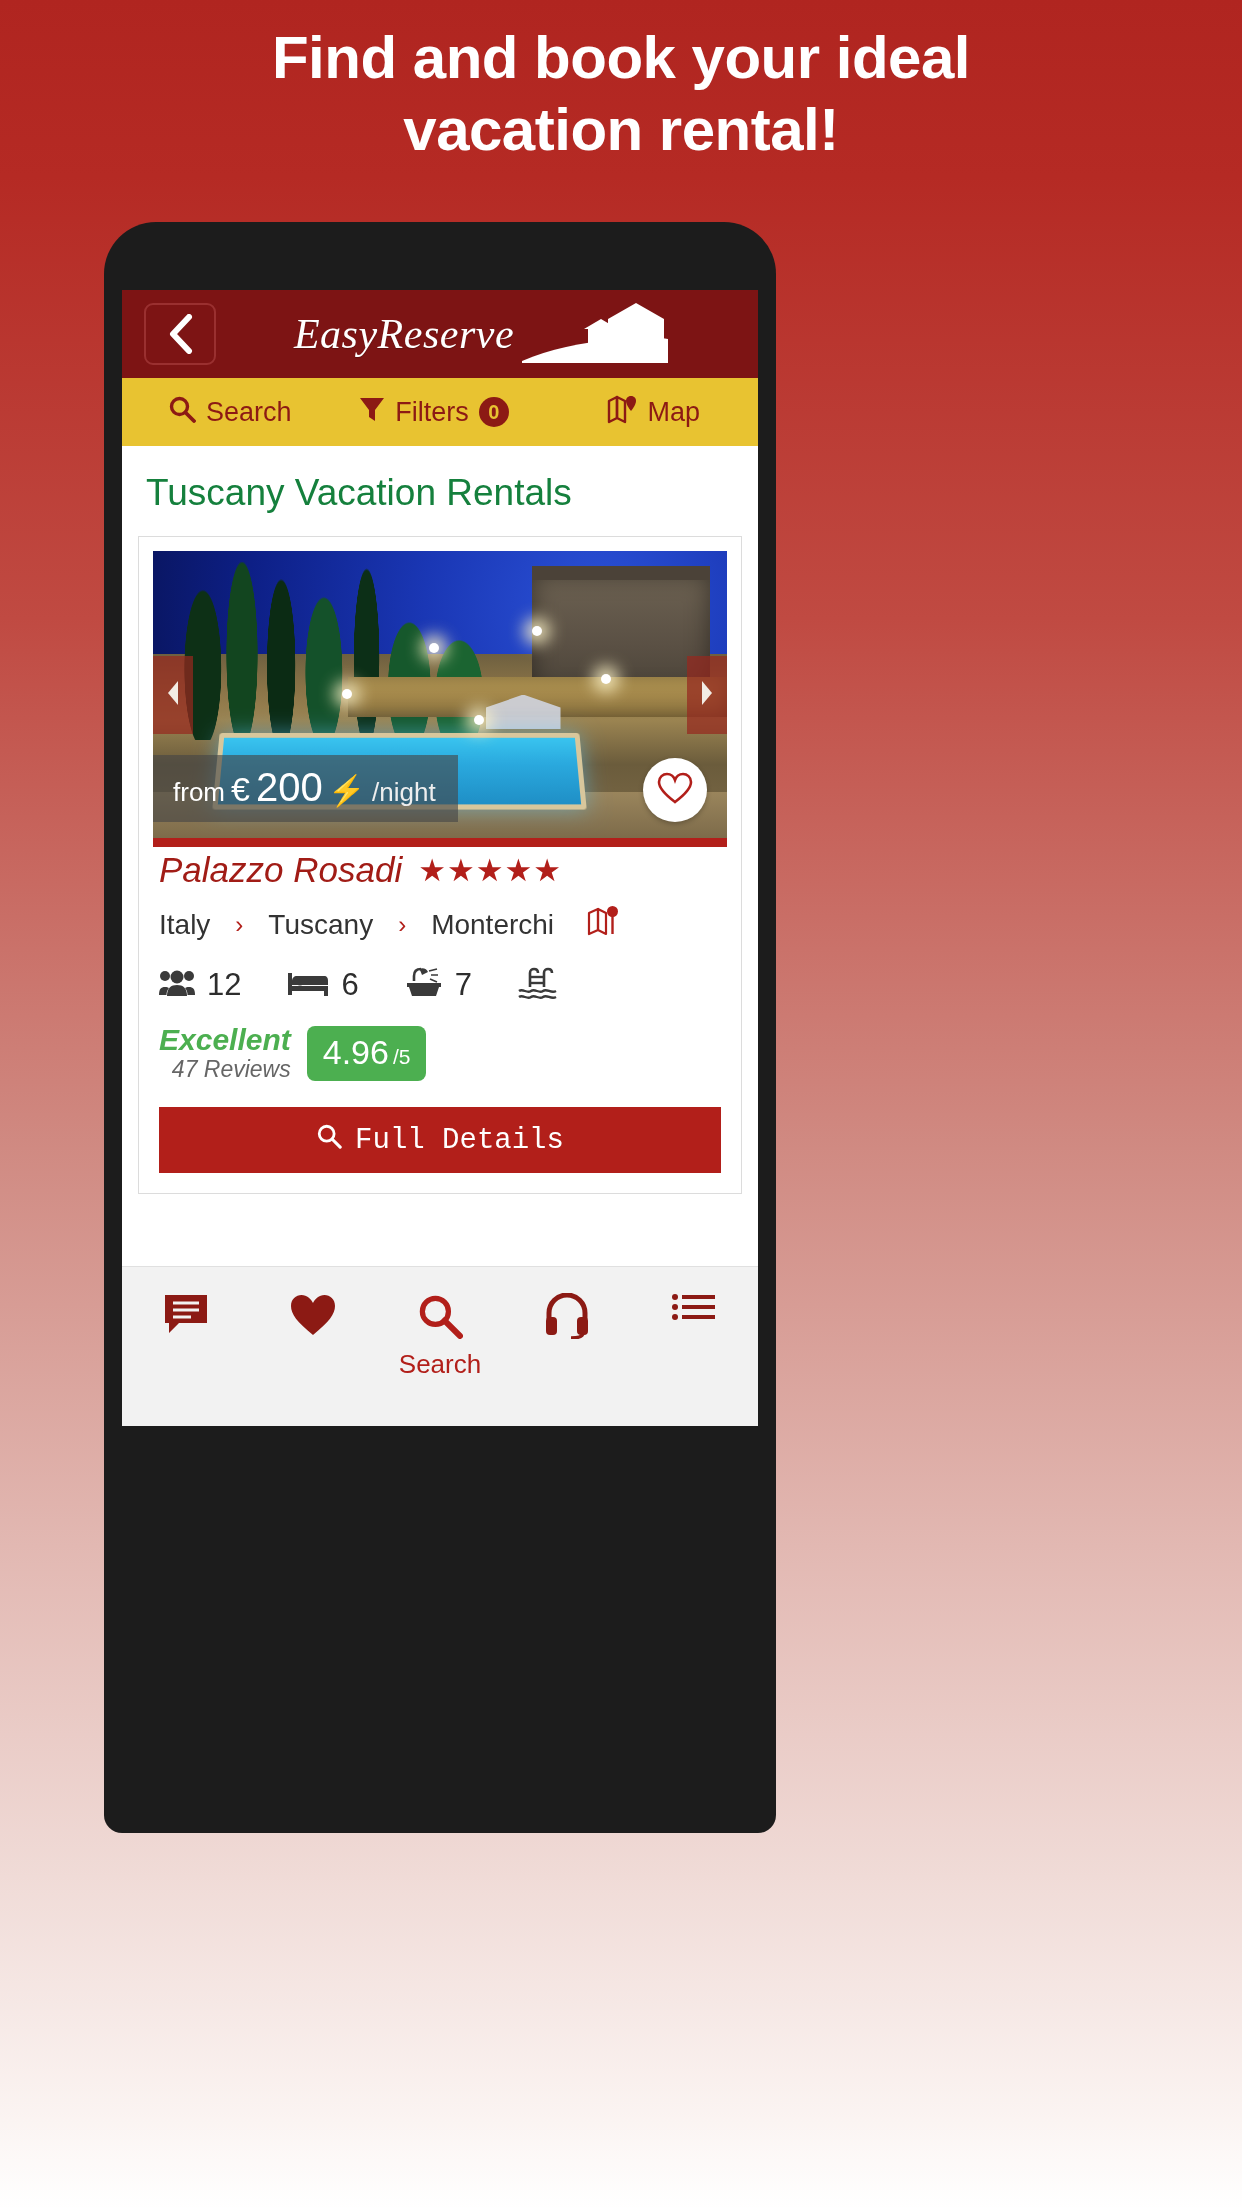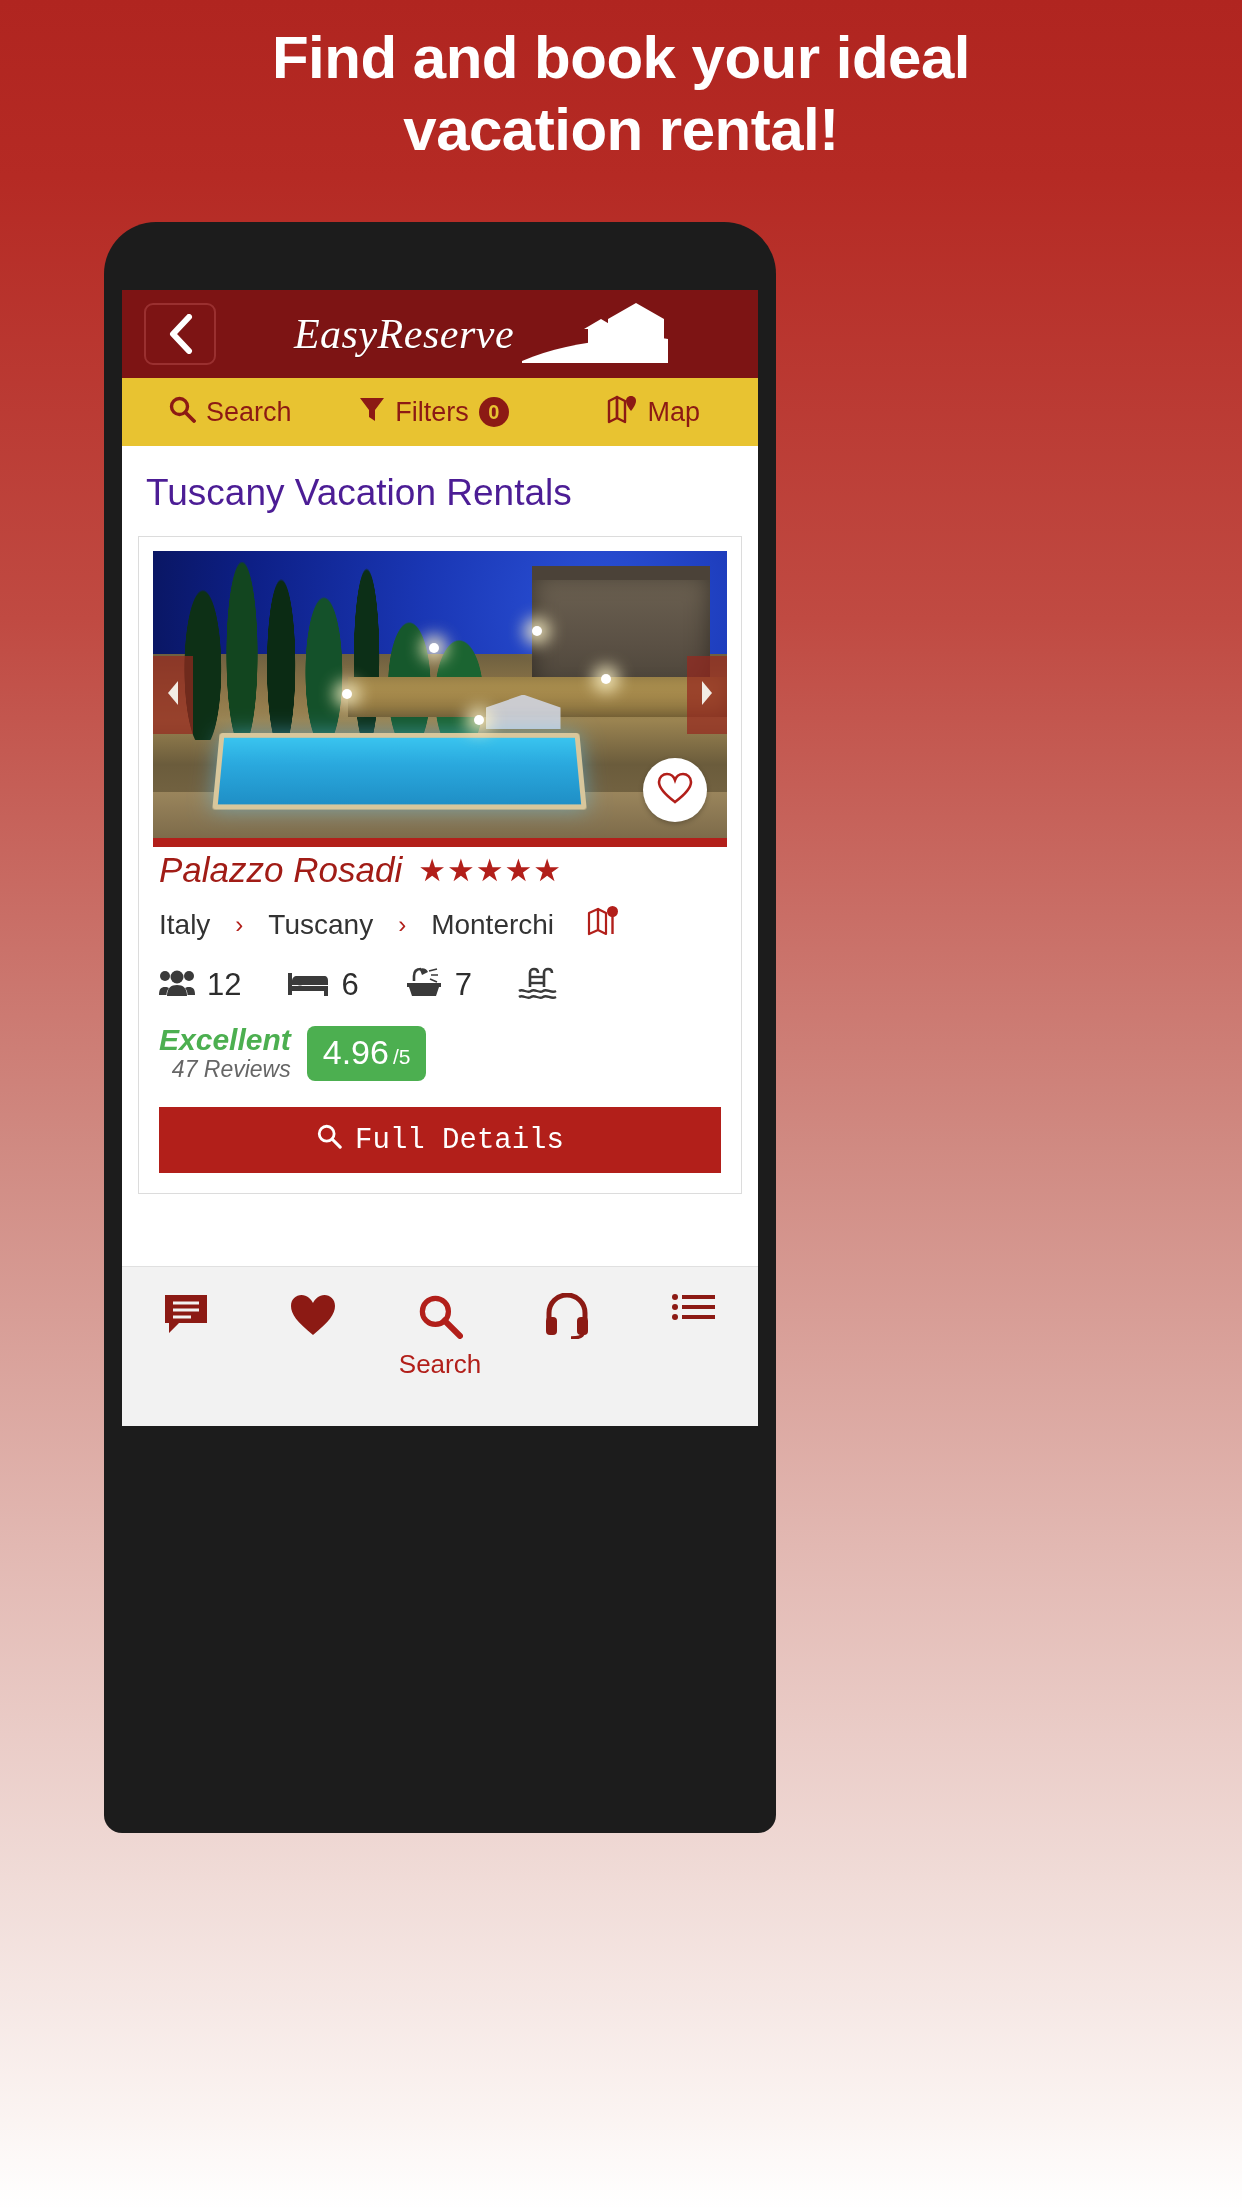--- a/index.html
+++ b/index.html
@@ -103,21 +103,21 @@
     border-radius: 50%;
     width: 30px; height: 30px;
     font-size: 20px; font-weight: bold;
     display: flex; align-items: center; justify-content: center;
   }
 
   
   .page-title {
     padding: 26px 0 22px 24px;
     font-size: 37px;
-    color: #4c1d95;
+    color: #15803d;
     background: #ffffff;
   }
 
   
   .card {
     margin: 0 16px;
     border: 1px solid #dcdcdc;
     background: #ffffff;
   }
   .photo {
@@ -385,20 +385,27 @@
           </span>
         </div>
         <div class="arrow-nav right">
           <span>
             <svg width="16" height="26" viewBox="0 0 16 26">
                 <path d="M3 1 L13 13 L3 25 Z" fill="#f2ece4"></path>
               </svg>
           </span>
         </div>
 
+        <div class="price-tag">
+          <span class="price-from">from</span>
+          <span class="price-cur">€</span>
+          <span class="price-val">200</span>
+          <span class="bolt">⚡</span>
+          <span class="price-night">/night</span>
+        </div>
 
         <div class="heart-fav">
           <span>
             <svg width="36" height="33" viewBox="0 0 36 33">
               <path d="M18 30 C 6 21 2 15 2 10 C 2 5 6 2 10 2 C 14 2 17 5 18 8 C 19 5 22 2 26 2 C 30 2 34 5 34 10 C 34 15 30 21 18 30 Z" fill="none" stroke="#b21f1a" stroke-width="2.6"></path>
             </svg>
           </span>
         </div>
       </div>
       <div class="photo-underline"></div>

